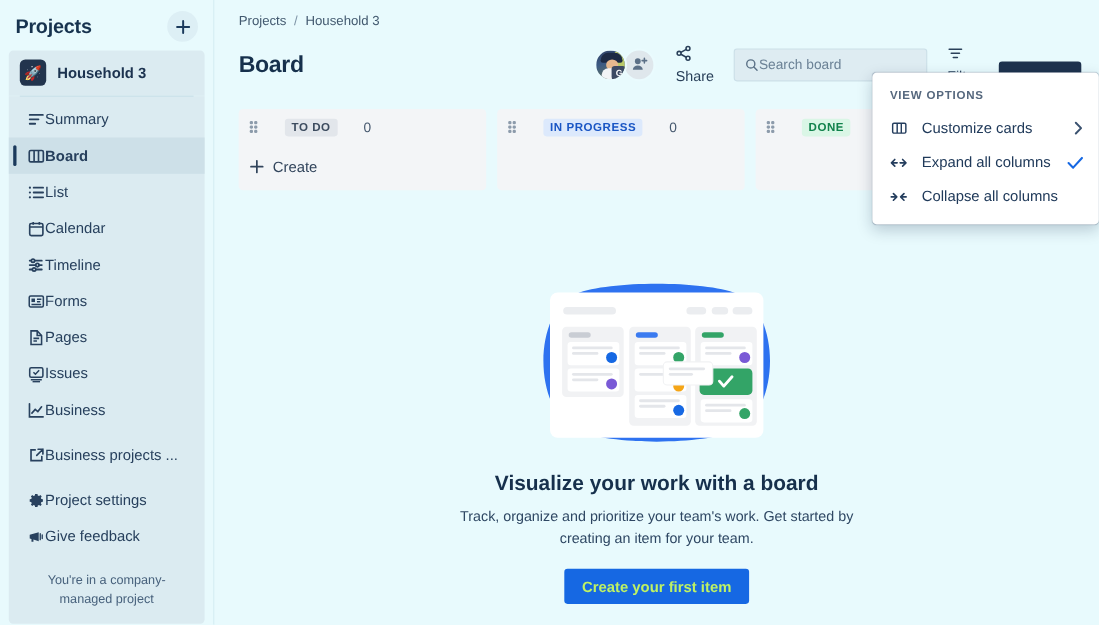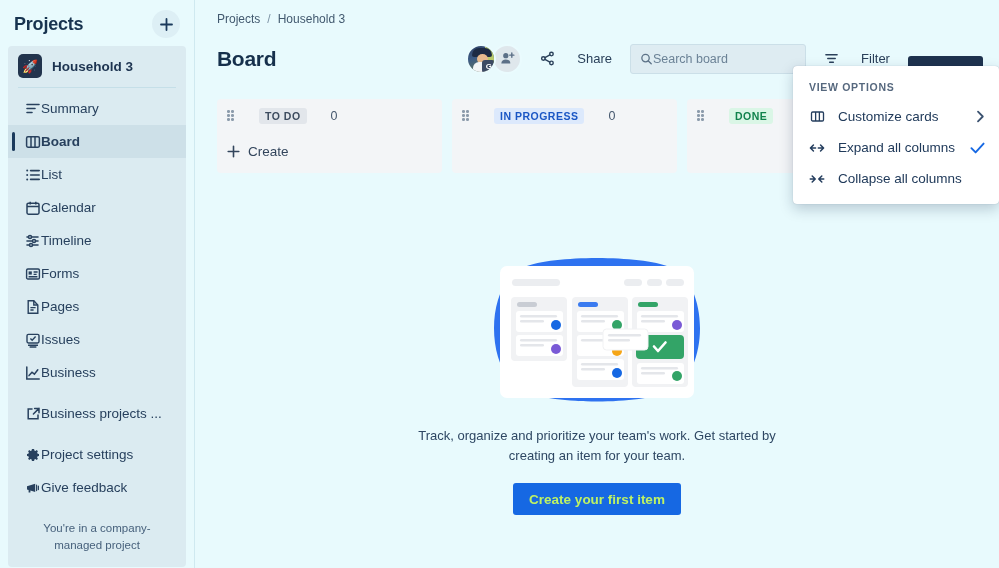--- a/index.html
+++ b/index.html
@@ -114,25 +114,26 @@
     display: flex; align-items: center; justify-content: center;
   }
   .avatar-add {
     width: 30px; height: 30px; border-radius: 50%;
     background: #DFE7EC; margin-left: -4px;
     display: flex; align-items: center; justify-content: center;
     color: #5C7087; cursor: pointer; border: 2px solid #EAFBFE; flex:0 0 30px;
   }
 
   .tbtn {
-    display: flex; gap: 22px;
+    display: flex; gap: 6px;
     border: none; background: transparent; cursor: pointer;
     font-size: 13px; color: #2A405A; font-weight: 500;
     padding: 5px 7px; border-radius: 3px;
     font-family: "Liberation Sans", sans-serif;
+    flex-direction: column;
   }
   .search-box {
     display: flex; align-items: center; gap: 0;
     background: #DEECF2; border: 1px solid #CBDFE8;
     border-radius: 3px; height: 30px; width: 176px; padding: 0 9px;
   }
   .search-box input {
     border: none; outline: none; background: transparent;
     font-size: 12.5px; color: #2A405A; width: 100%;
     font-family: "Liberation Sans", sans-serif;
@@ -529,20 +530,21 @@
           <rect x="165" y="118" width="47" height="21" rx="3" fill="#FFF"></rect>
           <rect x="169" y="122" width="37" height="2.6" rx="1.3" fill="#E4E6EA"></rect>
           <rect x="169" y="127" width="24" height="2.6" rx="1.3" fill="#E4E6EA"></rect>
           <circle cx="205" cy="131" r="5" fill="#33A467"></circle>
 
           <rect x="131" y="84" width="45" height="21" rx="3.5" fill="#FFF" stroke="#F1F2F4"></rect>
           <rect x="136" y="89" width="33" height="2.6" rx="1.3" fill="#E4E6EA"></rect>
           <rect x="136" y="94" width="22" height="2.6" rx="1.3" fill="#E4E6EA"></rect>
         </svg>
       </div>
+      <div class="empty-title">Visualize your work with a board</div>
       <div class="empty-sub">Track, organize and prioritize your team's work. Get started by creating an item for your team.</div>
       <button class="primary-btn">Create your first item</button>
     </div>
 
     <div class="dropdown">
       <div class="dd-head">VIEW OPTIONS</div>
       <div id="dd-items">
           <div class="dd-item">
             <span class="dd-ico">
               <svg width="15" height="15" viewBox="0 0 16 16" fill="none" stroke="#253E5E" stroke-width="1.4">

